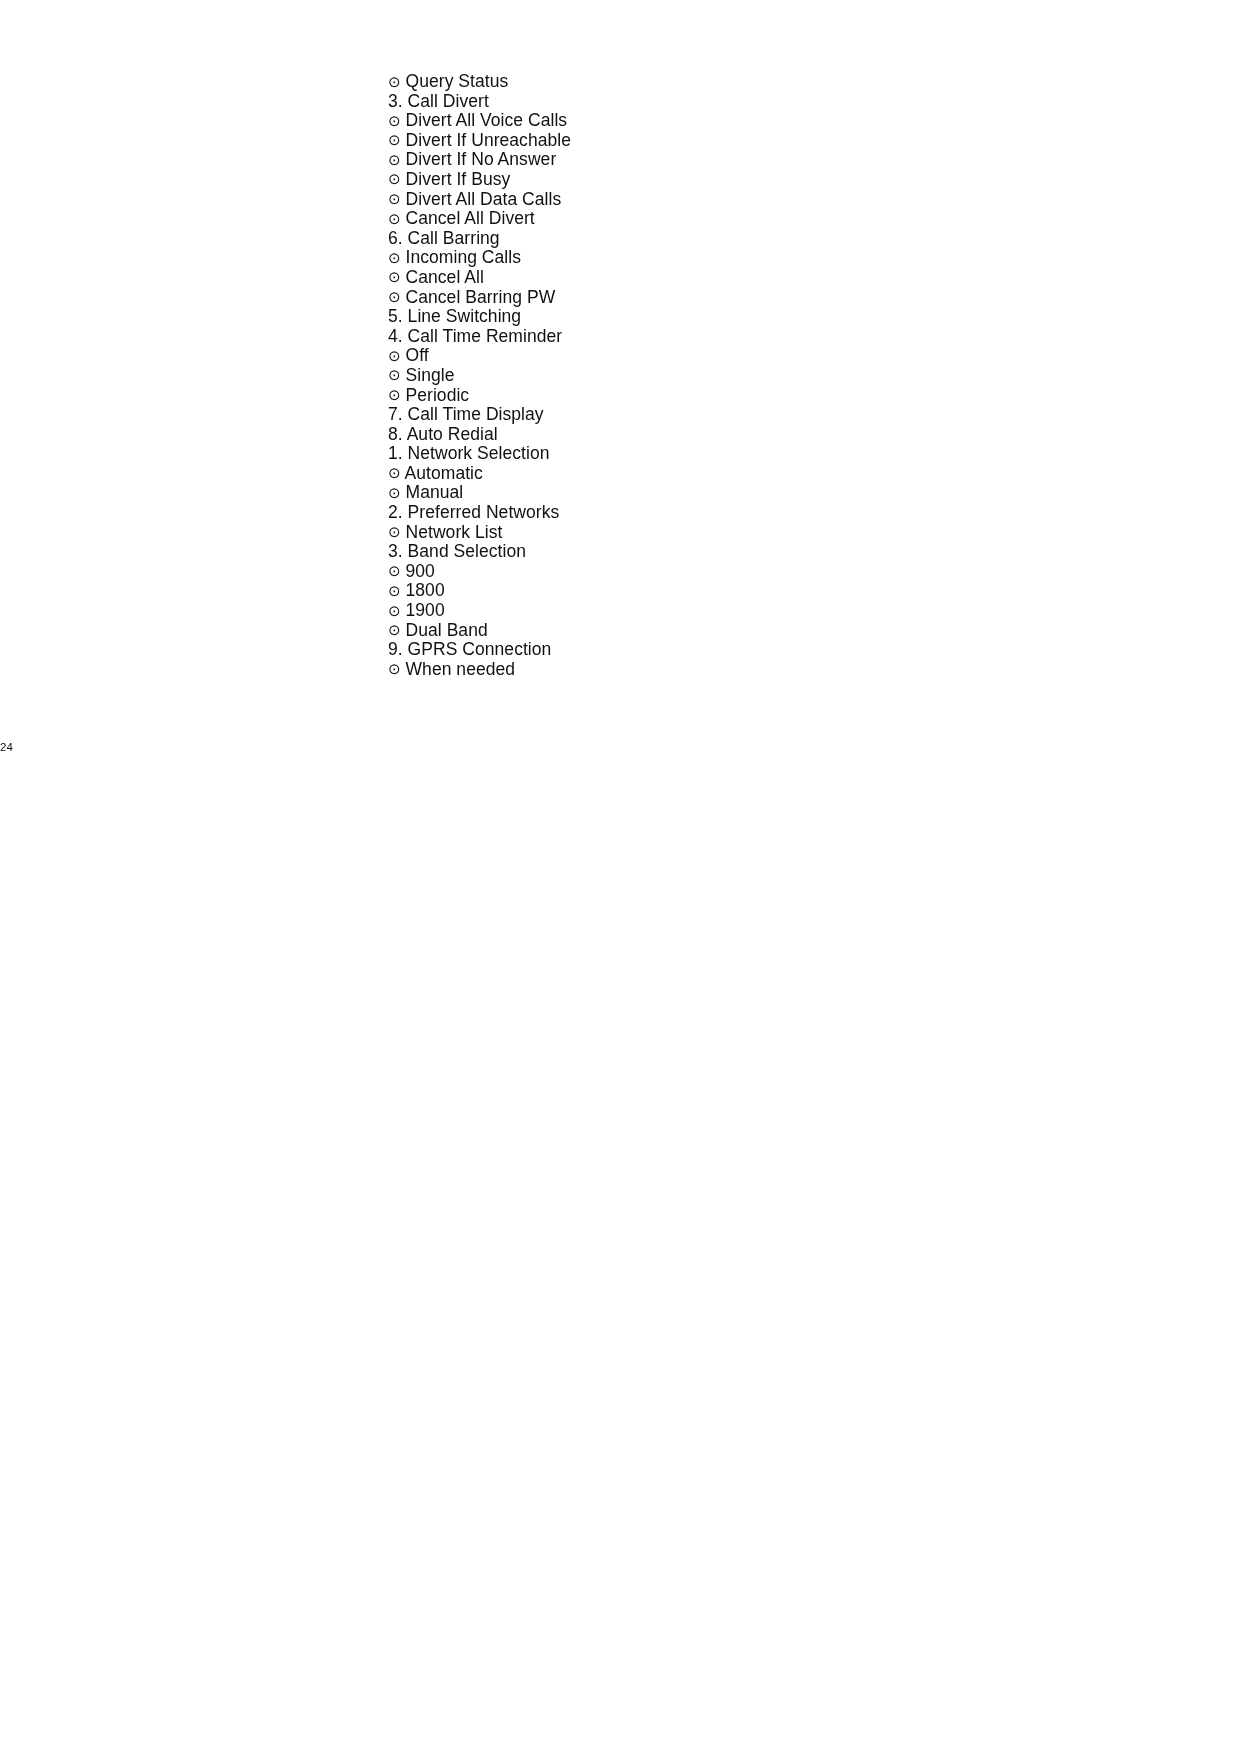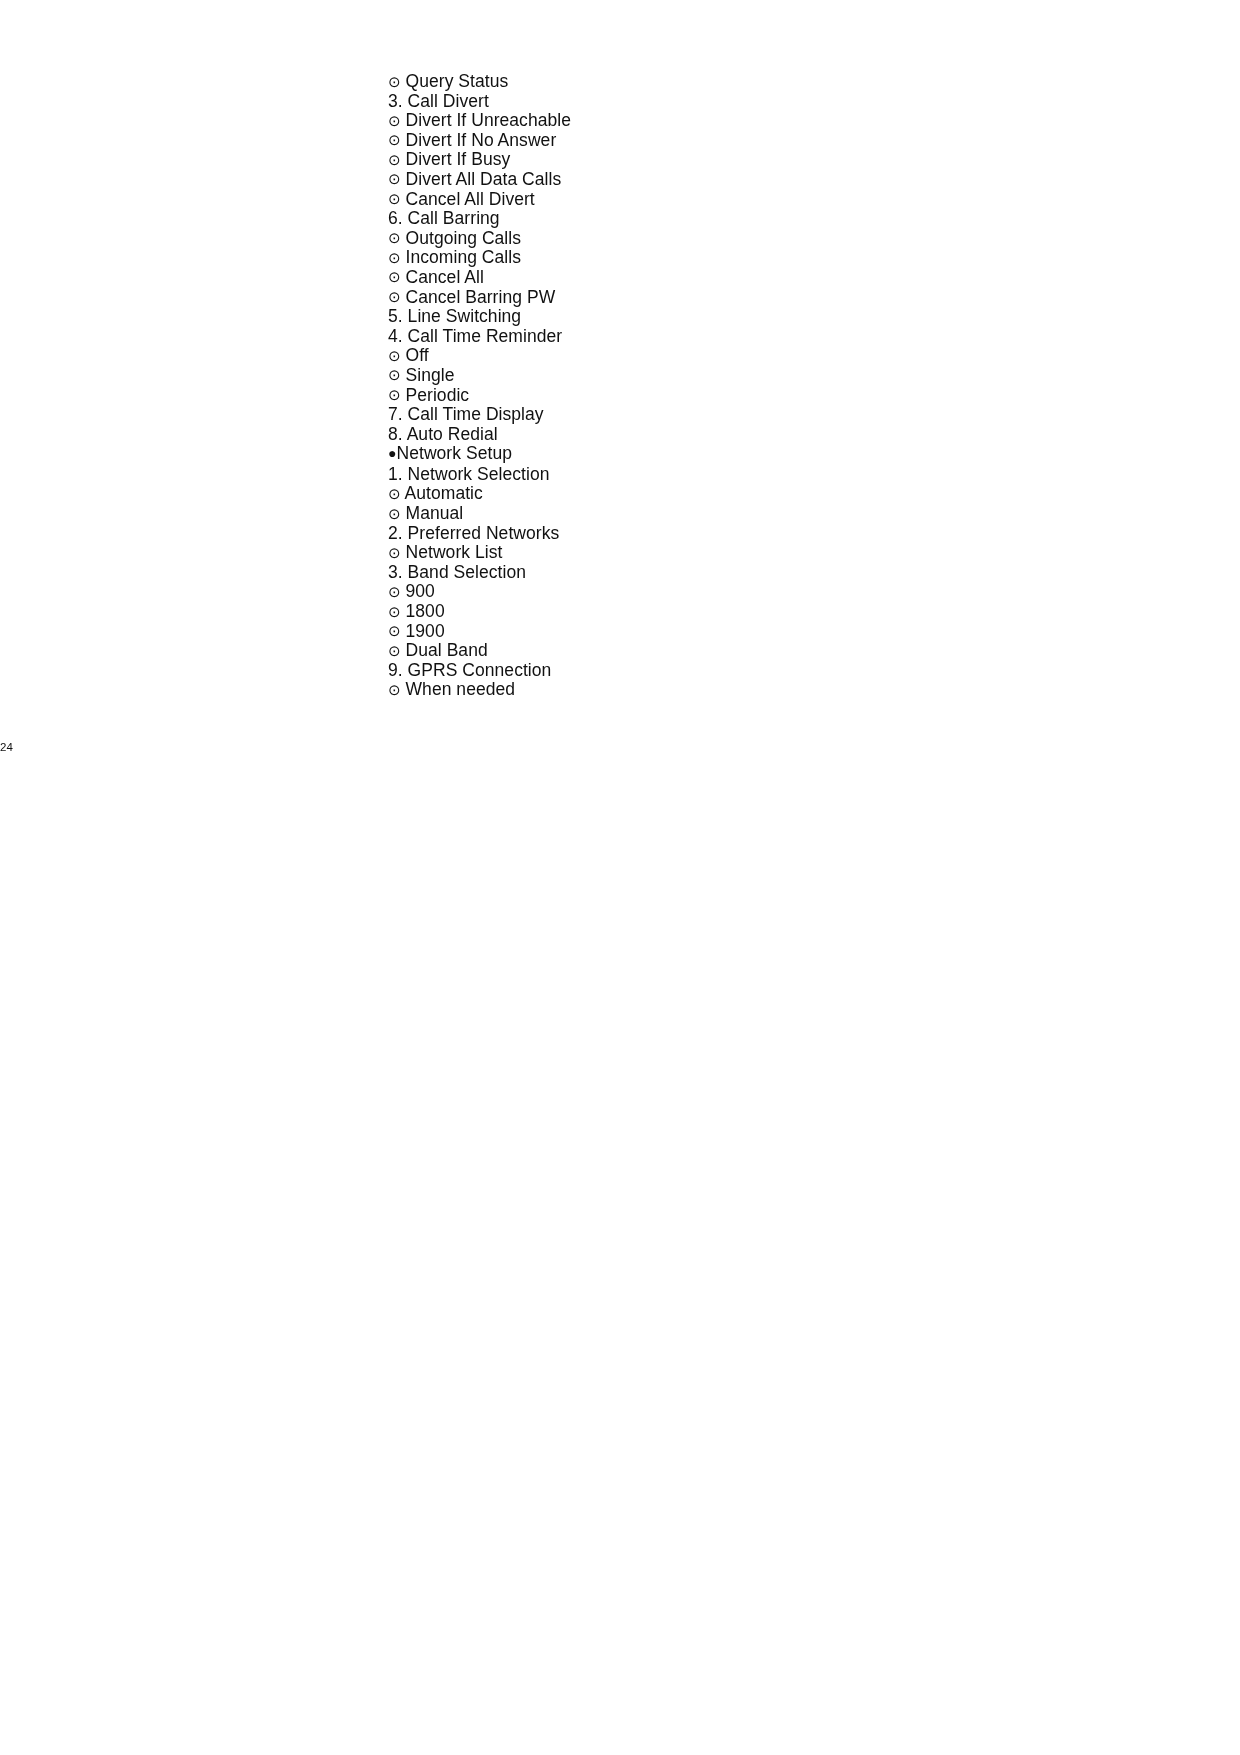--- a/index.html
+++ b/index.html
@@ -61,38 +61,37 @@
   }
 </style>
 </head>
 <body>
 
 <div class="page">
 
   <div class="content-block">
       <div class="menu-line"><span class="bullet-option">⊙</span> <span class="label">Query Status</span></div>
       <div class="menu-line"><span class="label">3. Call Divert</span></div>
+      <div class="menu-line"><span class="bullet-option">⊙</span> <span class="label">Divert All Voice Calls</span></div>
       <div class="menu-line"><span class="bullet-option">⊙</span> <span class="label">Divert If Unreachable</span></div>
       <div class="menu-line"><span class="bullet-option">⊙</span> <span class="label">Divert If No Answer</span></div>
       <div class="menu-line"><span class="bullet-option">⊙</span> <span class="label">Divert If Busy</span></div>
       <div class="menu-line"><span class="bullet-option">⊙</span> <span class="label">Divert All Data Calls</span></div>
       <div class="menu-line"><span class="bullet-option">⊙</span> <span class="label">Cancel All Divert</span></div>
       <div class="menu-line"><span class="label">6. Call Barring</span></div>
-      <div class="menu-line"><span class="bullet-option">⊙</span> <span class="label">Outgoing Calls</span></div>
       <div class="menu-line"><span class="bullet-option">⊙</span> <span class="label">Incoming Calls</span></div>
       <div class="menu-line"><span class="bullet-option">⊙</span> <span class="label">Cancel All</span></div>
       <div class="menu-line"><span class="bullet-option">⊙</span> <span class="label">Cancel Barring PW</span></div>
       <div class="menu-line"><span class="label">5. Line Switching</span></div>
       <div class="menu-line"><span class="label">4. Call Time Reminder</span></div>
       <div class="menu-line"><span class="bullet-option">⊙</span> <span class="label">Off</span></div>
       <div class="menu-line"><span class="bullet-option">⊙</span> <span class="label">Single</span></div>
       <div class="menu-line"><span class="bullet-option">⊙</span> <span class="label">Periodic</span></div>
       <div class="menu-line"><span class="label">7. Call Time Display</span></div>
       <div class="menu-line"><span class="label">8. Auto Redial</span></div>
-      <div class="menu-line"><span class="bullet-section">●</span><span class="label">Network Setup</span></div>
       <div class="menu-line"><span class="label">1. Network Selection</span></div>
       <div class="menu-line"><span class="bullet-option">⊙</span> <span class="label">Automatic</span></div>
       <div class="menu-line"><span class="bullet-option">⊙</span> <span class="label">Manual</span></div>
       <div class="menu-line"><span class="label">2. Preferred Networks</span></div>
       <div class="menu-line"><span class="bullet-option">⊙</span> <span class="label">Network List</span></div>
       <div class="menu-line"><span class="label">3. Band Selection</span></div>
       <div class="menu-line"><span class="bullet-option">⊙</span> <span class="label">900</span></div>
       <div class="menu-line"><span class="bullet-option">⊙</span> <span class="label">1800</span></div>
       <div class="menu-line"><span class="bullet-option">⊙</span> <span class="label">1900</span></div>
       <div class="menu-line"><span class="bullet-option">⊙</span> <span class="label">Dual Band</span></div>

